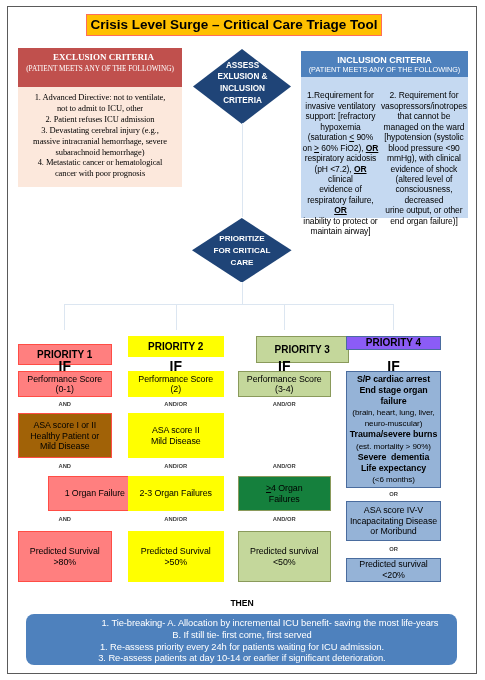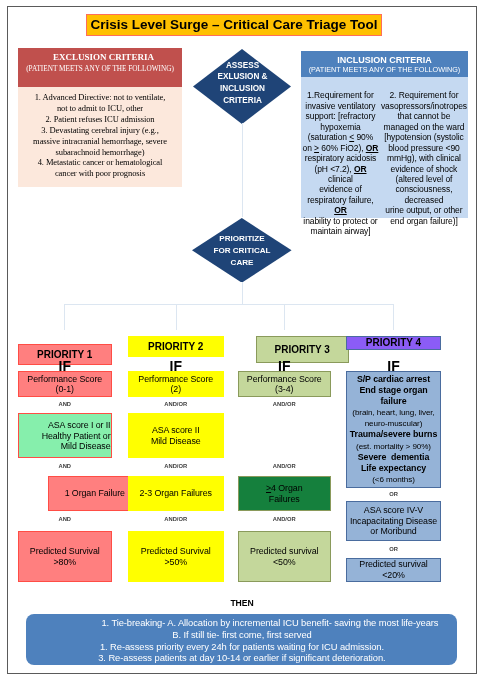--- a/index.html
+++ b/index.html
@@ -126,21 +126,21 @@
   <div class="abs vline" style="left:393px;top:303.5px;height:26px;"></div>
 
   <div id="columns">
       <div class="abs col" style="left: 18px; top: 0px; width: 93.5px; height: 680px;">
         <div class="abs col-title" style="left: 0px; top: 335.5px; width: 93.5px; height: 21.5px; background: rgb(255, 127, 127); border: 1px solid rgb(255, 77, 69); margin-top: 8px;">PRIORITY 1</div>
         <div class="abs if-lbl" style="left: 0px; top: 360.5px; width: 93.5px;">IF</div>
         <div class="abs step" style="left: 0px; top: 371.2px; width: 93.5px; height: 26px; background: rgb(255, 127, 127); border: 0.9px solid rgb(255, 77, 69);">
           <span>Performance Score<br>(0-1)</span>
         </div>
         <div class="abs conn-lbl" style="left: 0px; top: 400.5px; width: 93.5px;">AND</div>
-        <div class="abs step" style="left: 0px; top: 413.4px; width: 93.5px; height: 45px; background: #86efac; border: 0.9px solid rgb(255, 77, 69); text-align: right;">
+        <div class="abs step" style="left: 0px; top: 413.4px; width: 93.5px; height: 45px; background: #a16207; border: 0.9px solid rgb(255, 77, 69);">
           <span>ASA score I or II<br>Healthy Patient or<br>Mild Disease</span>
         </div>
         <div class="abs conn-lbl" style="left: 0px; top: 463.2px; width: 93.5px;">AND</div>
         <div class="abs step" style="left: 0px; top: 476.4px; width: 93.5px; height: 34.4px; background: rgb(255, 127, 127); border: 0.9px solid rgb(255, 77, 69); margin-left: 30px;">
           <span>1 Organ Failure</span>
         </div>
         <div class="abs conn-lbl" style="left: 0px; top: 516.2px; width: 93.5px;">AND</div>
         <div class="abs step" style="left: 0px; top: 531.3px; width: 93.5px; height: 50.5px; background: rgb(255, 127, 127); border: 0.9px solid rgb(255, 77, 69);">
           <span>Predicted Survival<br>&gt;80%</span>
         </div>

